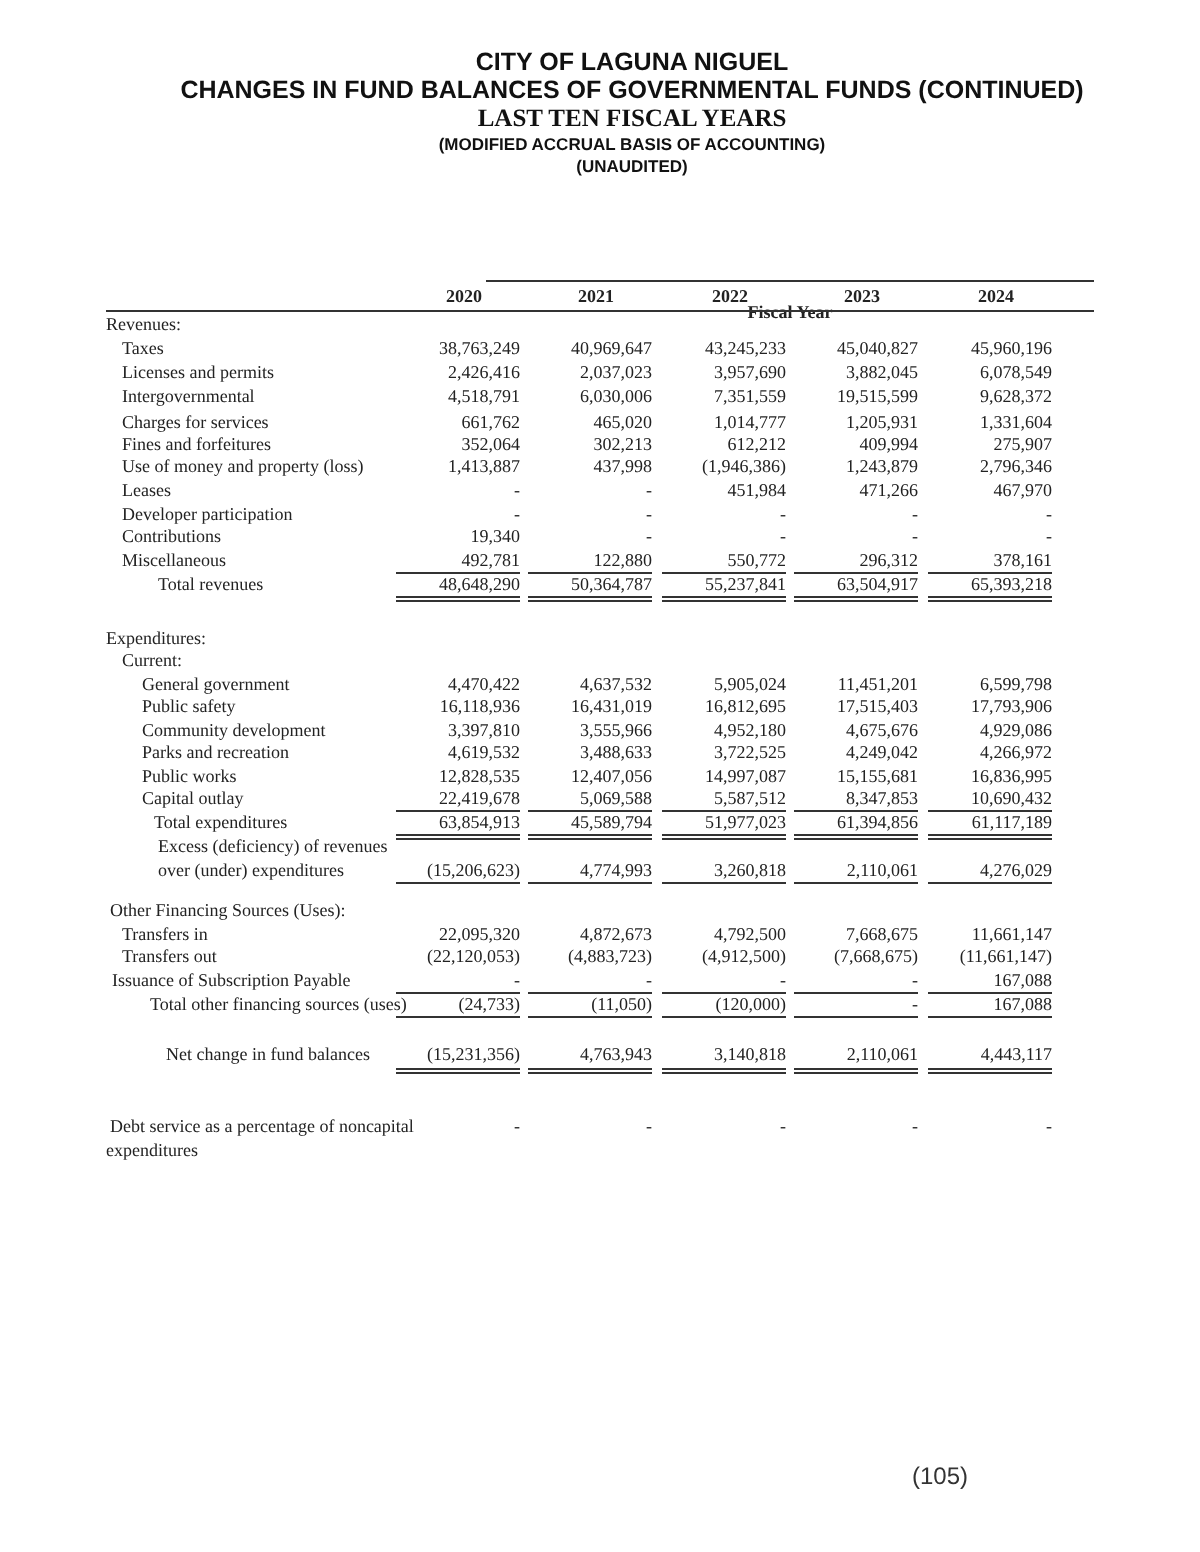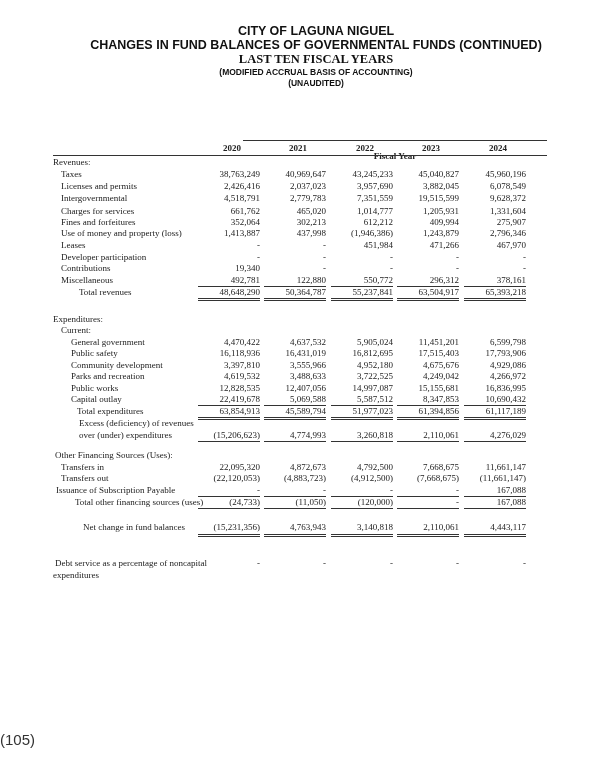--- a/index.html
+++ b/index.html
@@ -21,22 +21,22 @@
     .yr { position: absolute; top: 16px; font-weight: bold; font-size: 9px; text-align: center; width: 58px; }
     .hdr-line { position: absolute; left: 0; width: 494px; top: 28px; border-top: 1.5px solid #333; }
 
     .row { position: absolute; left: 0; width: 494px; height: 12px; line-height: 12px; }
     .lbl { position: absolute; left: 0; white-space: nowrap; text-align: center; }
     .v { position: absolute; width: 62px; text-align: right; white-space: nowrap; }
     .c0 { left: 145px; } .c1 { left: 211px; } .c2 { left: 278px; } .c3 { left: 344px; } .c4 { left: 411px; }
     .ul { position: absolute; height: 0; border-top: 1px solid #333; width: 62px; }
     .dl { position: absolute; height: 3px; border-top: 1px solid #333; border-bottom: 1px solid #333; width: 62px; }
     .tl { position: absolute; height: 3px; border-top: 1.5px solid #333; border-bottom: 1.5px solid #333; width: 62px; }
-    .pg { position: absolute; top: 731px; left: 0; width: 484px; text-align: left;
-          font-family: "Liberation Sans", sans-serif; font-size: 15px; color: #333; }
+    .pg { position: absolute; top: 731px; left: 0; width: 484px; text-align: right;
+          font-family: "Liberation Sans", sans-serif; font-size: 12px; color: #333; }
   </style>
 </head>
 <body>
 
 <div class="hdr h1">CITY OF LAGUNA NIGUEL</div>
 <div class="hdr h2">CHANGES IN FUND BALANCES OF GOVERNMENTAL FUNDS (CONTINUED)</div>
 <div class="hdr h3">LAST TEN FISCAL YEARS</div>
 <div class="hdr h4">(MODIFIED ACCRUAL BASIS OF ACCOUNTING)</div>
 <div class="hdr h5">(UNAUDITED)</div>
 
@@ -66,21 +66,21 @@
     <span class="lbl" style="left:8px">Licenses and permits</span>
     <span class="v c0">2,426,416</span>
     <span class="v c1">2,037,023</span>
     <span class="v c2">3,957,690</span>
     <span class="v c3">3,882,045</span>
     <span class="v c4">6,078,549</span>
   </div>
   <div class="row" style="top:65px">
     <span class="lbl" style="left:8px">Intergovernmental</span>
     <span class="v c0">4,518,791</span>
-    <span class="v c1">2,779,783</span>
+    <span class="v c1">6,030,006</span>
     <span class="v c2">7,351,559</span>
     <span class="v c3">19,515,599</span>
     <span class="v c4">9,628,372</span>
   </div>
   <div class="row" style="top:78px">
     <span class="lbl" style="left:8px">Charges for services</span>
     <span class="v c0">661,762</span>
     <span class="v c1">465,020</span>
     <span class="v c2">1,014,777</span>
     <span class="v c3">1,205,931</span>

